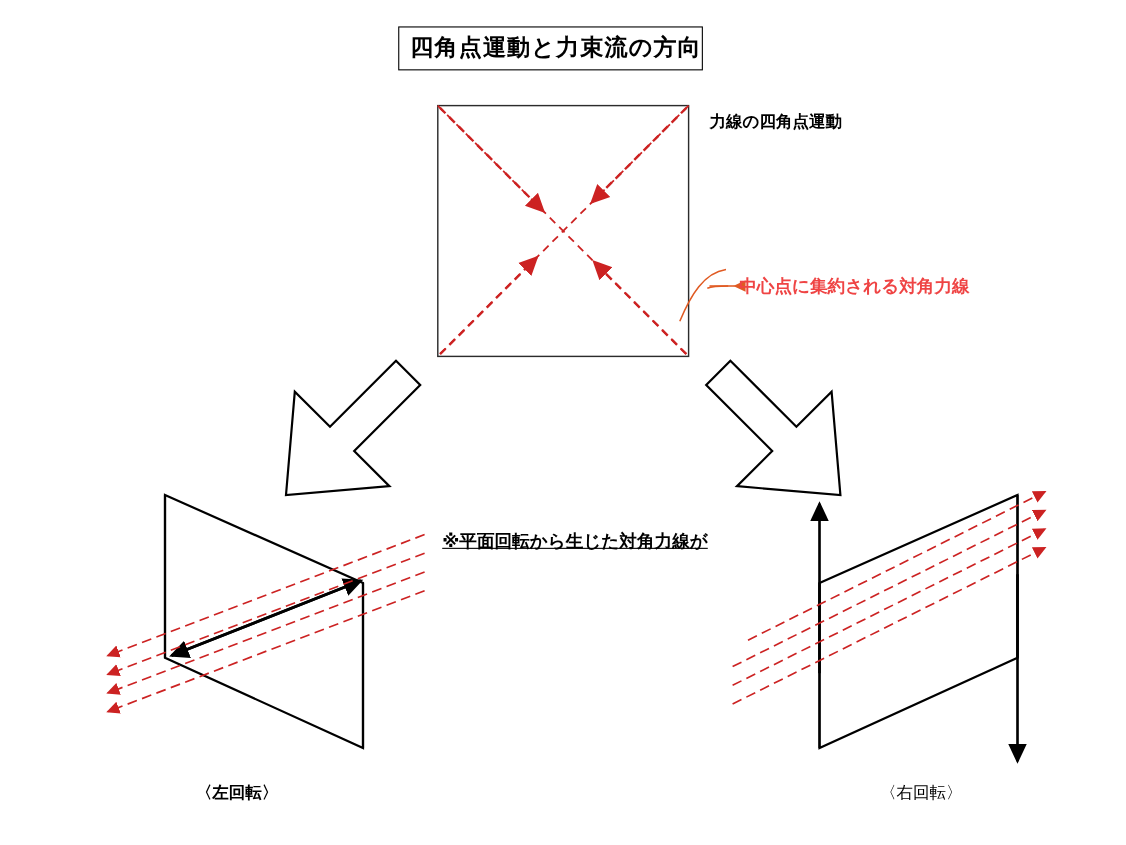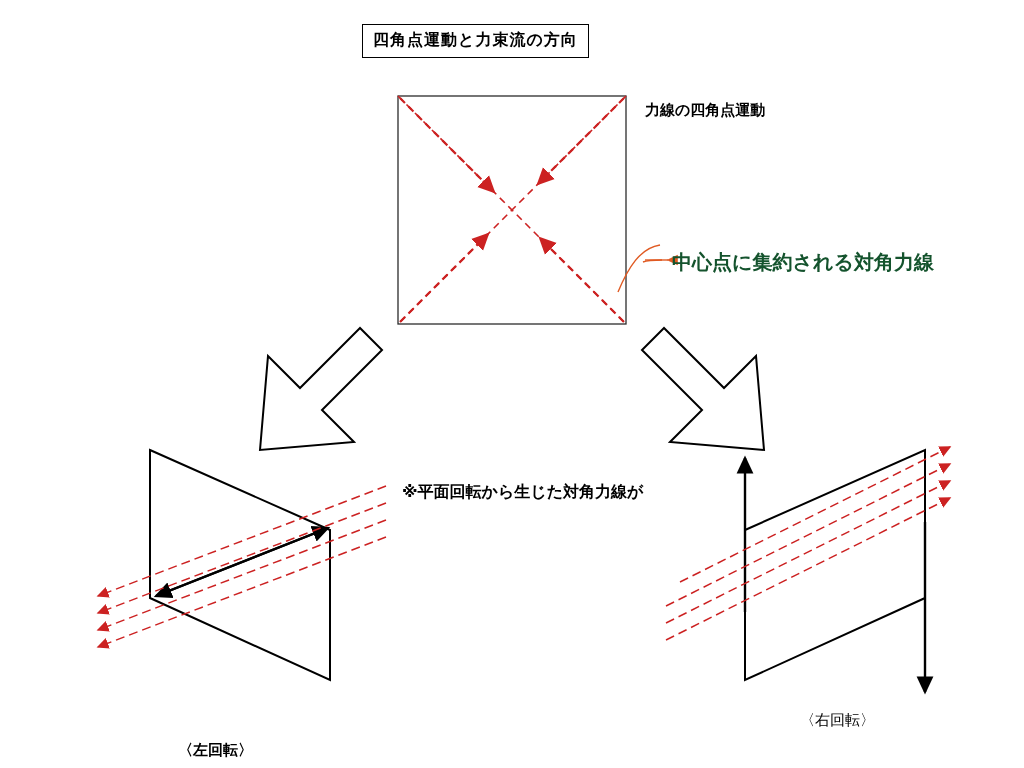--- a/index.html
+++ b/index.html
@@ -24,52 +24,52 @@
   }
   .lbl {
     position: absolute;
     white-space: nowrap;
     line-height: 1.35;
   }
   #title-box {
     left: 362px;
     top: 24px;
     border: 1.6px solid #000;
-    padding: 4px 10px 6px 10px;
-    font-size: 16px;
+    padding: 4px 0 6px 10px;
+    font-size: 21px;
     font-weight: bold;
     letter-spacing: 1px;
   }
   #label-top-right {
     left: 645px;
     top: 100px;
     font-size: 15px;
     font-weight: bold;
     text-align: right;
   }
   #label-diagonal {
     left: 672px;
     top: 249px;
-    font-size: 20px;
+    font-size: 16px;
     font-weight: bold;
-    color: #14532d;
+    color: #ef4444;
   }
   #label-note {
     left: 402px;
     top: 481px;
     font-size: 16px;
     font-weight: bold;
     text-align: center;
+    text-decoration: underline;
   }
   #label-left-rot {
     left: 178px;
     top: 710px;
     font-size: 15px;
     font-weight: bold;
-    margin-top: 30px;
   }
   #label-right-rot {
     left: 800px;
     top: 710px;
     font-size: 15px;
     font-weight: normal;
   }
 </style>
 </head>
 <body>

